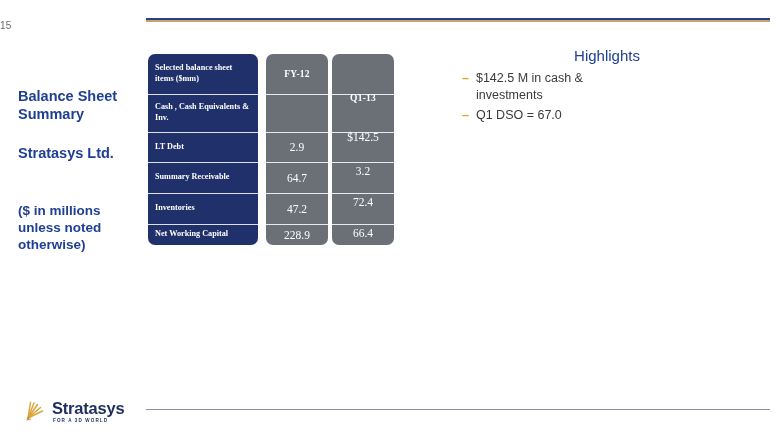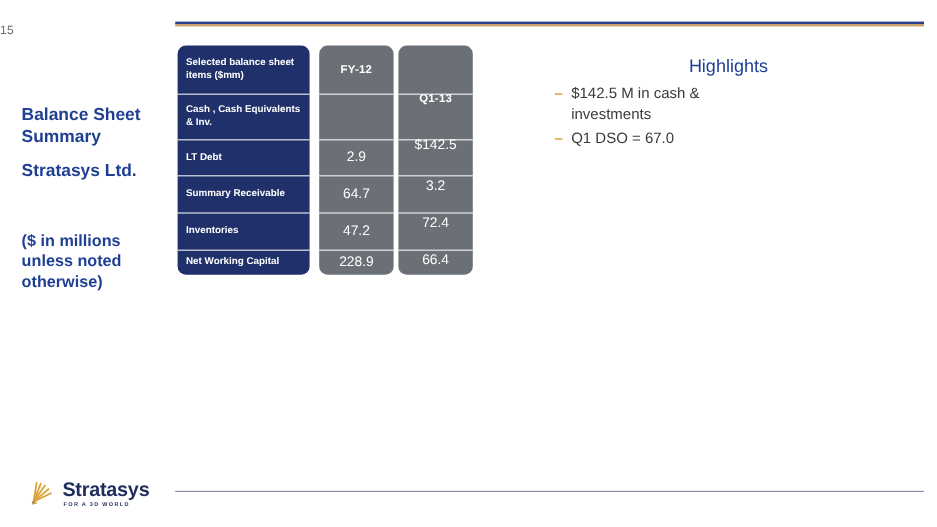--- a/index.html
+++ b/index.html
@@ -24,26 +24,26 @@
   .top-rule .blue{position:absolute;left:0;top:0;width:100%;height:2px;background:#27408f;}
   .top-rule .gold{position:absolute;left:0;top:2px;width:100%;height:2px;background:#c7a26a;}
 
   
   .bottom-rule{position:absolute;left:146px;top:409px;width:624px;height:1px;background:#8a93ab;}
 
   
   .sidebar{position:absolute;left:18px;top:88px;width:126px;}
   .sb-block{font-weight:bold;line-height:1.22;}
   .sb-title{font-size:14.5px;color:#595959;margin-bottom:22px;}
-  .sb-sub{font-size:14.5px;color:#1f3f93;margin-bottom:12px;}
+  .sb-sub{font-size:14.5px;color:#1f3f93;margin-bottom:22px;}
   .sb-co{font-size:14.5px;color:#1f3f93;margin-bottom:22px;}
   .sb-note{font-size:13.5px;color:#1f3f93;line-height:1.25;margin-top:40px;}
 
   
-  .tbl{position:absolute;left:148px;top:38px;width:242px;height:228px;}
+  .tbl{position:absolute;left:148px;top:54px;width:242px;height:228px;font-family:Liberation Serif, serif;}
 
   .label-col{
     position:absolute;left:0;top:0;width:110px;height:191px;
     background:#20306a;
     border-radius:7px;
     box-sizing:border-box;
   }
   .val-col{
     position:absolute;top:0;width:62px;height:191px;
     background:#6a7076;

